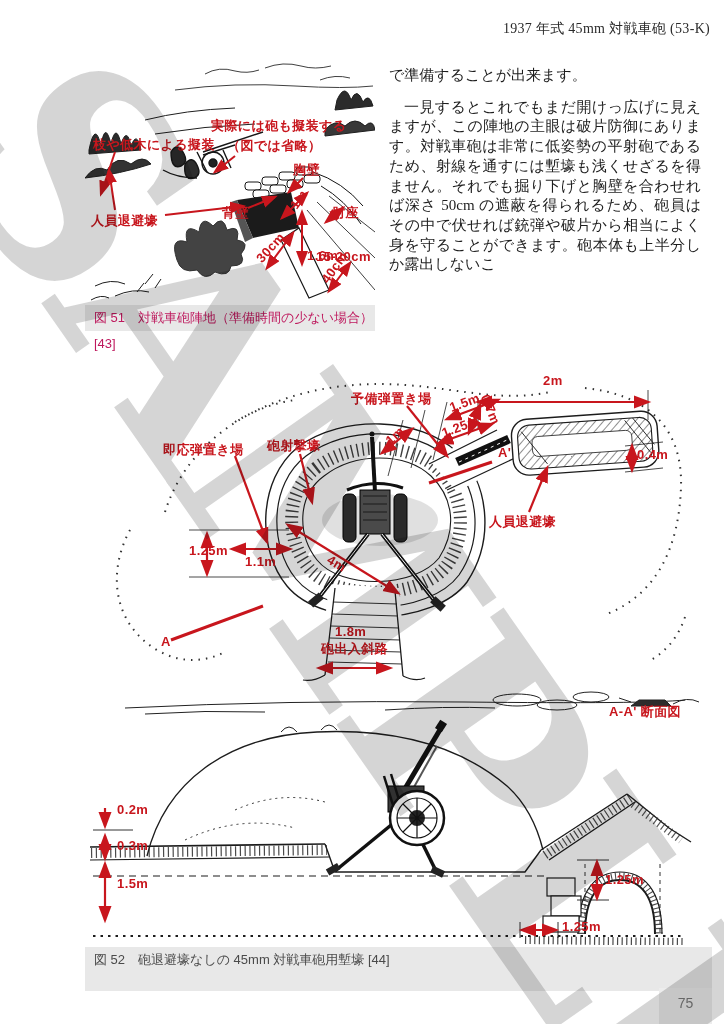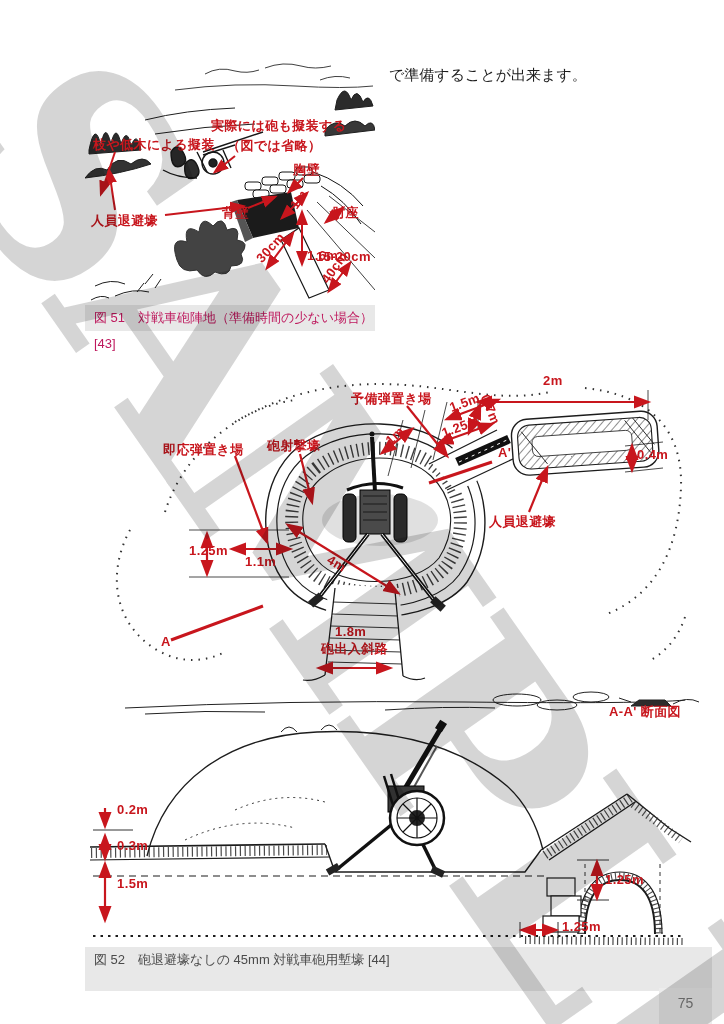--- a/index.html
+++ b/index.html
@@ -28,20 +28,21 @@
              mix-blend-mode:multiply;white-space:nowrap;pointer-events:none;z-index:50;}
   .pagenum{position:absolute;left:659px;top:988px;width:53px;height:47px;background:#ededed;
            font-family:"Liberation Sans","DejaVu Sans",sans-serif;font-size:14px;color:#7a7a7a;
            text-align:center;line-height:31px;}
 </style>
 </head>
 <body>
 
 <div class="page">
 
+  <div class="header">1937 年式 45mm 対戦車砲 (53-K)</div>
 
   <div class="fig fig51">
     <svg width="290" height="245" viewBox="0 0 290 245">
       <defs>
         <marker id="ah1" markerWidth="9" markerHeight="8" refX="6.5" refY="3" orient="auto-start-reverse">
           <path d="M0,0L8,3L0,6z" fill="#c8161d"></path>
         </marker>
       </defs>
 
       <g stroke="#2a2a2a" fill="none" stroke-width="0.9">
@@ -122,20 +123,21 @@
     <div class="rl" style="left:168px;top:180px;transform:rotate(-48deg);">30cm</div>
     <div class="rl" style="left:247px;top:144px;">肘座</div>
     <div class="rl" style="left:231px;top:161px;margin-top:28px;">15-20cm</div>
     <div class="rl" style="left:222px;top:188px;">1.6m</div>
     <div class="rl" style="left:232px;top:200px;transform:rotate(-55deg);">40cm</div>
     <div class="caption">図 51　対戦車砲陣地（準備時間の少ない場合）[43]</div>
   </div>
 
   <div class="bodytext">
     <p>で準備することが出来ます。</p>
+    <p class="ind">一見するとこれでもまだ開けっ広げに見えますが、この陣地の主眼は破片防御にあります。対戦車砲は非常に低姿勢の平射砲であるため、射線を通すには塹壕も浅くせざるを得ません。それでも掘り下げと胸壁を合わせれば深さ 50cm の遮蔽を得られるため、砲員はその中で伏せれば銃弾や破片から相当によく身を守ることができます。砲本体も上半分しか露出しないこ</p>
   </div>
 
   <div class="fig fig52plan">
     <svg width="627" height="326" viewBox="0 0 627 326">
       <defs>
         <marker id="ah2" markerWidth="9" markerHeight="8" refX="6.5" refY="3" orient="auto-start-reverse">
           <path d="M0,0L8,3L0,6z" fill="#c8161d"></path>
         </marker>
         <pattern id="hatchA" width="6" height="6" patternTransform="rotate(45)" patternUnits="userSpaceOnUse">
           <line x1="0" y1="0" x2="0" y2="6" stroke="#222" stroke-width="1"></line>

